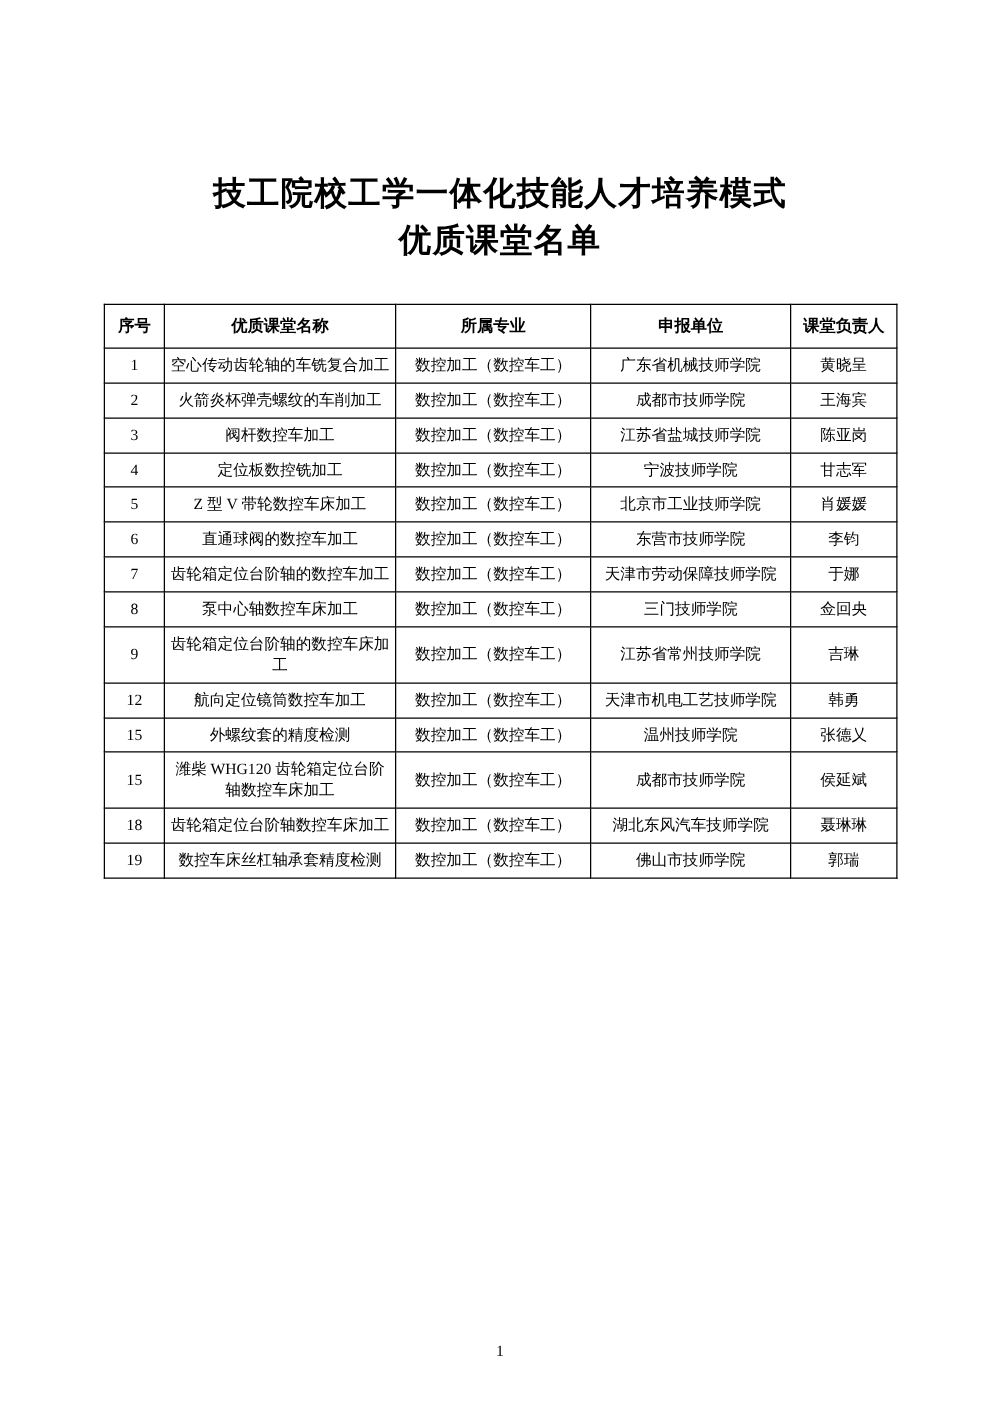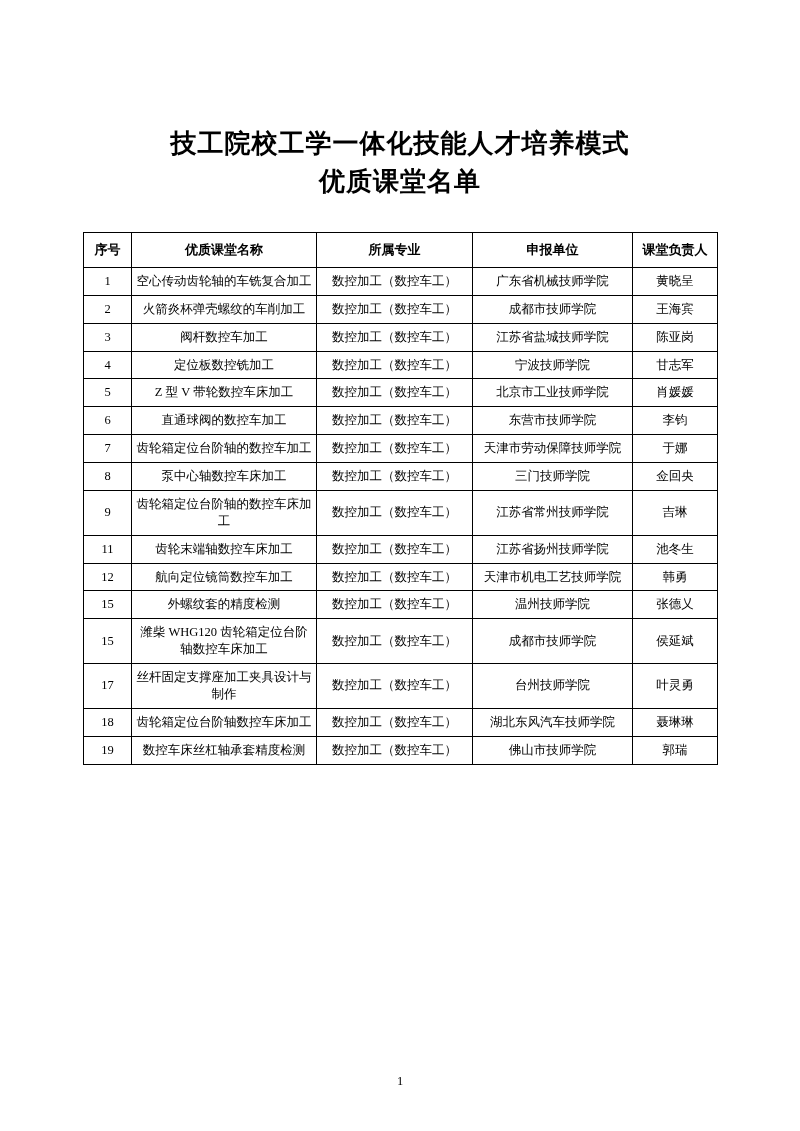--- a/index.html
+++ b/index.html
@@ -12,21 +12,21 @@
     height: 1131px;
     font-family: "Liberation Serif", "DejaVu Serif", serif;
     color: #000000;
     position: relative;
     overflow: hidden;
   }
   .page {
     width: 800px;
     height: 1131px;
     box-sizing: border-box;
-    padding: 5px;
+    padding: 16px;
     position: relative;
   }
   .title-block {
     text-align: center;
     padding-top: 120px;
     line-height: 1.45;
   }
   .title-line {
     font-size: 26px;
     font-weight: bold;
@@ -159,53 +159,39 @@
             <td>佥回央</td>
           </tr>
           <tr>
             <td>9</td>
             <td>齿轮箱定位台阶轴的数控车床加工</td>
             <td>数控加工（数控车工）</td>
             <td>江苏省常州技师学院</td>
             <td>吉琳</td>
           </tr>
           <tr>
-            <td>11</td>
-            <td>齿轮末端轴数控车床加工</td>
-            <td>数控加工（数控车工）</td>
-            <td>江苏省扬州技师学院</td>
-            <td>池冬生</td>
-          </tr>
-          <tr>
             <td>12</td>
             <td>航向定位镜筒数控车加工</td>
             <td>数控加工（数控车工）</td>
             <td>天津市机电工艺技师学院</td>
             <td>韩勇</td>
           </tr>
           <tr>
             <td>15</td>
             <td>外螺纹套的精度检测</td>
             <td>数控加工（数控车工）</td>
             <td>温州技师学院</td>
             <td>张德乂</td>
           </tr>
           <tr>
             <td>15</td>
             <td>潍柴 WHG120 齿轮箱定位台阶轴数控车床加工</td>
             <td>数控加工（数控车工）</td>
             <td>成都市技师学院</td>
             <td>侯延斌</td>
-          </tr>
-          <tr>
-            <td>17</td>
-            <td>丝杆固定支撑座加工夹具设计与制作</td>
-            <td>数控加工（数控车工）</td>
-            <td>台州技师学院</td>
-            <td>叶灵勇</td>
           </tr>
           <tr>
             <td>18</td>
             <td>齿轮箱定位台阶轴数控车床加工</td>
             <td>数控加工（数控车工）</td>
             <td>湖北东风汽车技师学院</td>
             <td>聂琳琳</td>
           </tr>
           <tr>
             <td>19</td>

